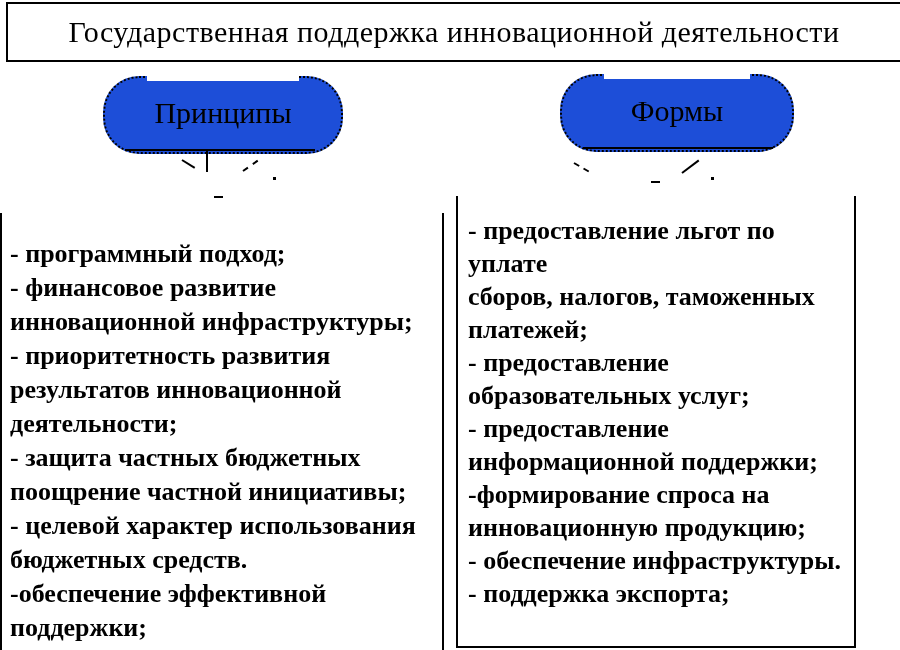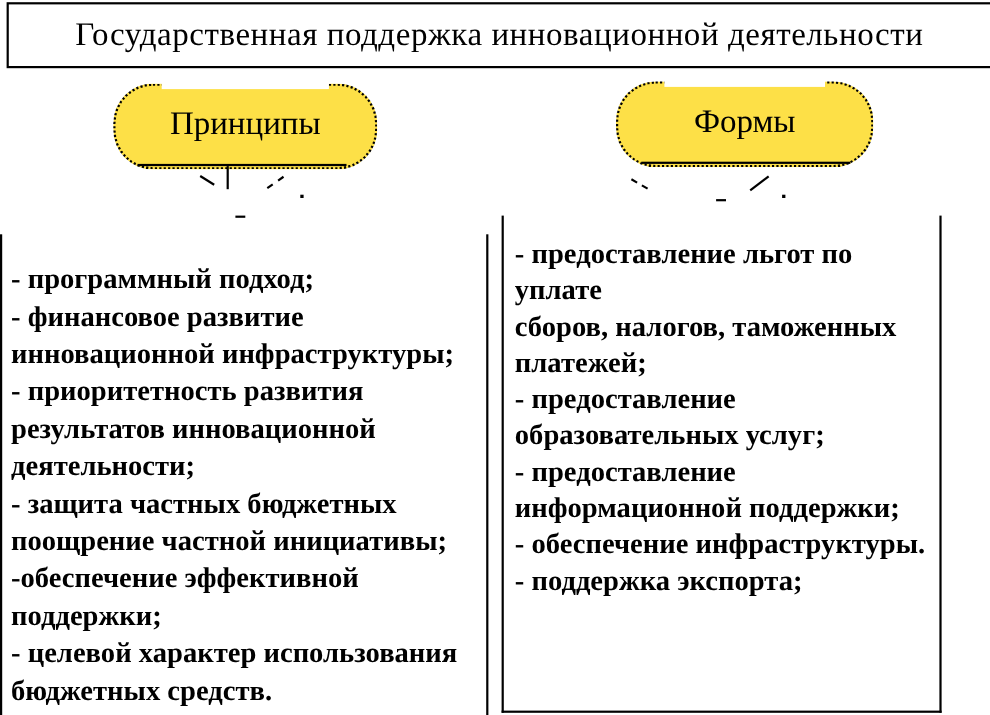--- a/index.html
+++ b/index.html
@@ -32,21 +32,21 @@
     letter-spacing: 0.5px;
     white-space: nowrap;
   }
 
   
   .bubble {
     position: absolute;
     height: 74px;
     border: 2px dotted #000;
     border-radius: 36px;
-    background: #fde047;
+    background: #1d4ed8;
     display: flex;
     align-items: center;
     justify-content: center;
   }
   .bubble::before { 
     content: "";
     position: absolute;
     top: -4px; left: 42px; right: 42px;
     height: 7px;
     background: #fff;
@@ -153,31 +153,33 @@
 
   <div class="textbox textbox-left">
     <div class="list-item">- программный подход;</div>
     <div class="list-item">- финансовое развитие
 инновационной инфраструктуры;</div>
     <div class="list-item">- приоритетность развития
 результатов инновационной
 деятельности;</div>
     <div class="list-item">- защита частных бюджетных
 поощрение частной инициативы;</div>
+    <div class="list-item">- целевой характер использования
+бюджетных средств.</div>
     <div class="list-item">-обеспечение эффективной
 поддержки;</div>
-    <div class="list-item">- целевой характер использования
-бюджетных средств.</div>
   </div>
 
   <div class="textbox textbox-right">
     <div class="list-item">- предоставление льгот по уплате
 сборов, налогов, таможенных
 платежей;</div>
     <div class="list-item">- предоставление
 образовательных услуг;</div>
     <div class="list-item">- предоставление
 информационной поддержки;</div>
+    <div class="list-item">-формирование спроса на
+инновационную продукцию;</div>
     <div class="list-item">- обеспечение инфраструктуры.</div>
     <div class="list-item">- поддержка экспорта;</div>
   </div>
 
 </div>
 
 </body></html>

